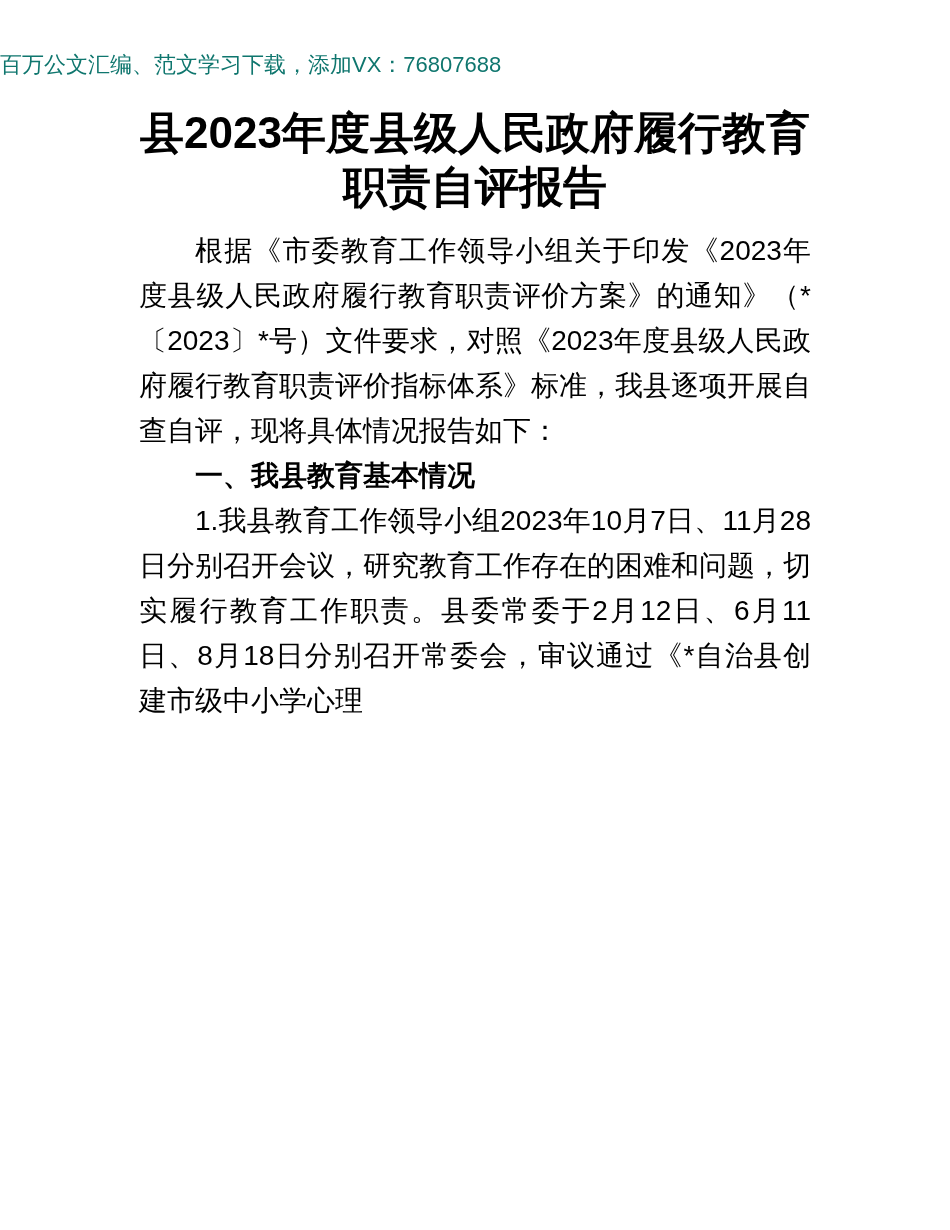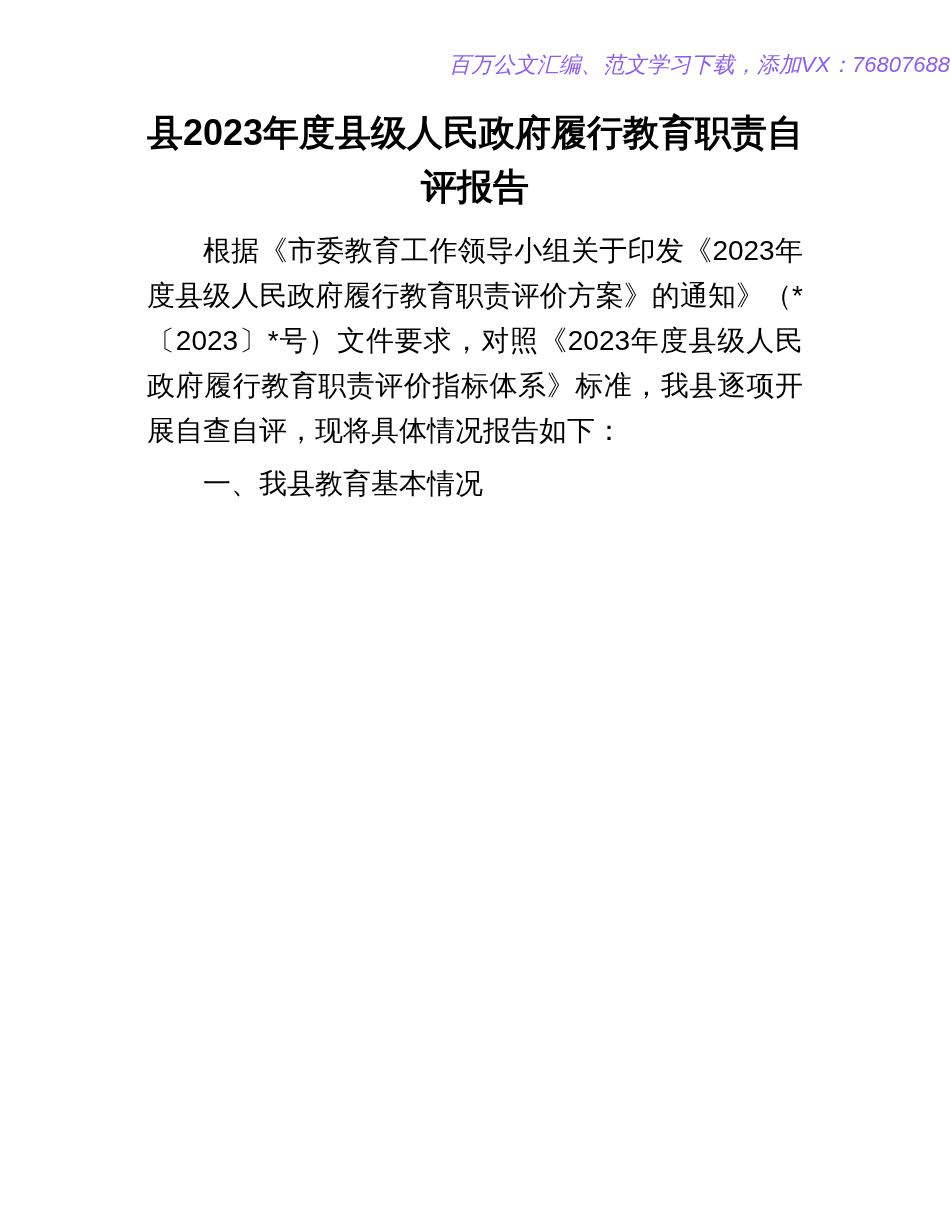--- a/index.html
+++ b/index.html
@@ -16,59 +16,59 @@
   .page {
     position: relative;
     width: 950px;
     height: 1230px;
     background: #ffffff;
     overflow: hidden;
     box-sizing: border-box;
     padding-top: 50px;
   }
   .watermark {
-    text-align: right;
+    text-align: left;
     font-size: 22px;
     line-height: 30px;
-    color: #8b5cf6;
-    font-style: italic;
+    color: #0f766e;
   }
   .title {
     width: 690px;
     margin: 26px auto 14px auto;
-    font-size: 36px;
+    font-size: 44px;
     line-height: 54px;
     font-weight: 700;
     text-align: center;
     color: #000000;
   }
   .content {
     width: 672px;
     margin: 0 auto;
     font-size: 28px;
     line-height: 45px;
     text-align: justify;
     color: #000000;
   }
   .content p {
-    margin: 8px;
+    margin: 0;
     text-indent: 2em;
   }
   .content p.heading {
-    font-weight: 400;
+    font-weight: 700;
   }
   .content p.subheading {
     margin-bottom: 12px;
   }
 </style>
 </head>
 <body>
 
 <div class="page">
   <div class="watermark">百万公文汇编、范文学习下载，添加VX：76807688</div>
 
   <h1 class="title">县2023年度县级人民政府履行教育职责自评报告</h1>
 
   <div class="content" id="content">
       <p class="body">根据《市委教育工作领导小组关于印发《2023年度县级人民政府履行教育职责评价方案》的通知》（*〔2023〕*号）文件要求，对照《2023年度县级人民政府履行教育职责评价指标体系》标准，我县逐项开展自查自评，现将具体情况报告如下：</p>
       <p class="heading">一、我县教育基本情况</p>
+      <p class="body">1.我县教育工作领导小组2023年10月7日、11月28日分别召开会议，研究教育工作存在的困难和问题，切实履行教育工作职责。县委常委于2月12日、6月11日、8月18日分别召开常委会，审议通过《*自治县创建市级中小学心理</p>
     </div>
 </div>
 
 </body></html>

